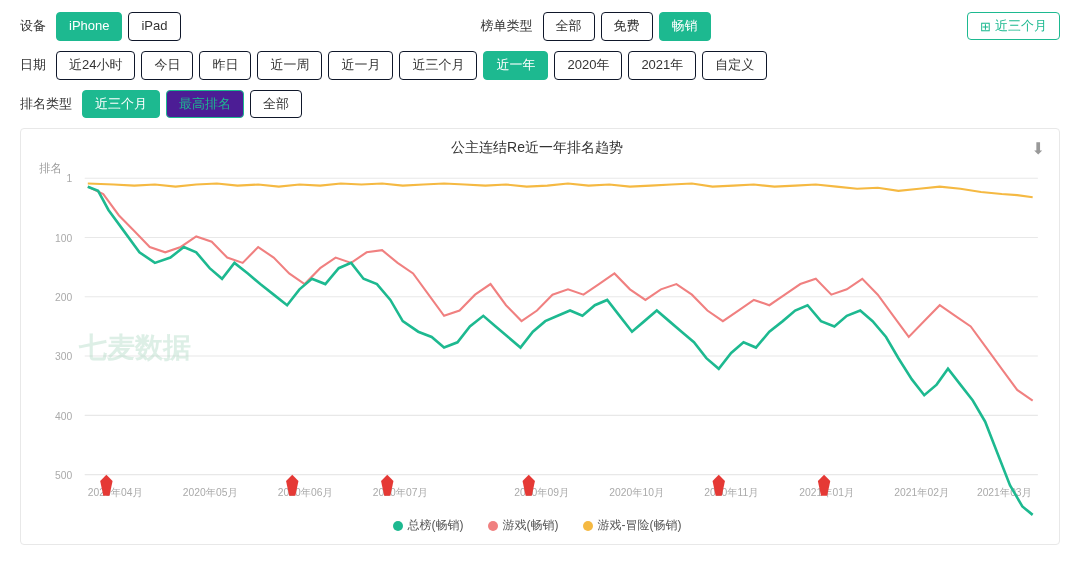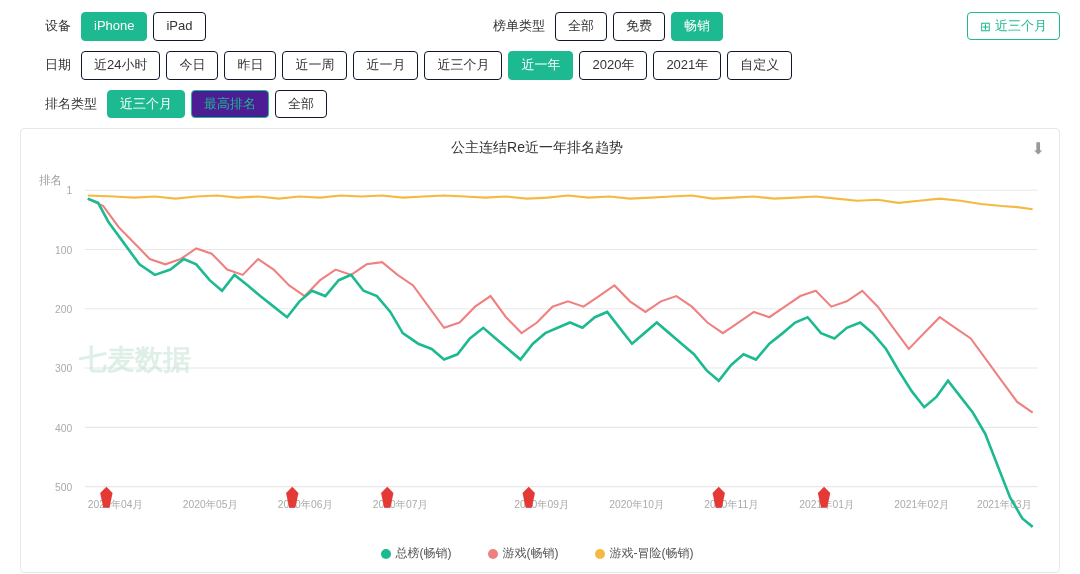--- a/index.html
+++ b/index.html
@@ -15,21 +15,20 @@
     .toolbar-row {
       display: flex;
       align-items: center;
       margin-bottom: 10px;
     }
     .label {
       font-size: 13px;
       color: #333;
       margin-right: 10px;
       white-space: nowrap;
-      margin-left: 25px;
     }
     .btn-group {
       display: flex;
       gap: 6px;
       flex-wrap: wrap;
       flex: 1;
     }
     .btn {
       padding: 3px 12px;
       border-radius: 4px;
@@ -68,21 +67,21 @@
       border-radius: 4px;
       padding: 10px 16px 10px 10px;
       margin-top: 8px;
       position: relative;
       background: #fff;
     }
     .chart-title {
       text-align: center;
       font-size: 14px;
       color: #333;
-      margin-bottom: 12px;
+      margin-bottom: 0;
     }
     .chart-download {
       position: absolute;
       right: 14px;
       top: 10px;
       cursor: pointer;
       color: #999;
       font-size: 16px;
     }
     .chart-area {
@@ -100,22 +99,22 @@
       top: 50%;
       transform: translateY(-20%);
       font-size: 28px;
       color: rgba(180,220,200,0.45);
       pointer-events: none;
       font-weight: bold;
     }
     .legend {
       display: flex;
       justify-content: center;
-      gap: 36px;
-      margin-top: 16px;
+      gap: 24px;
+      margin-top: 0;
       font-size: 12px;
       color: #555;
     }
     .legend-item {
       display: flex;
       align-items: center;
       gap: 5px;
     }
     .legend-dot {
       width: 10px;

